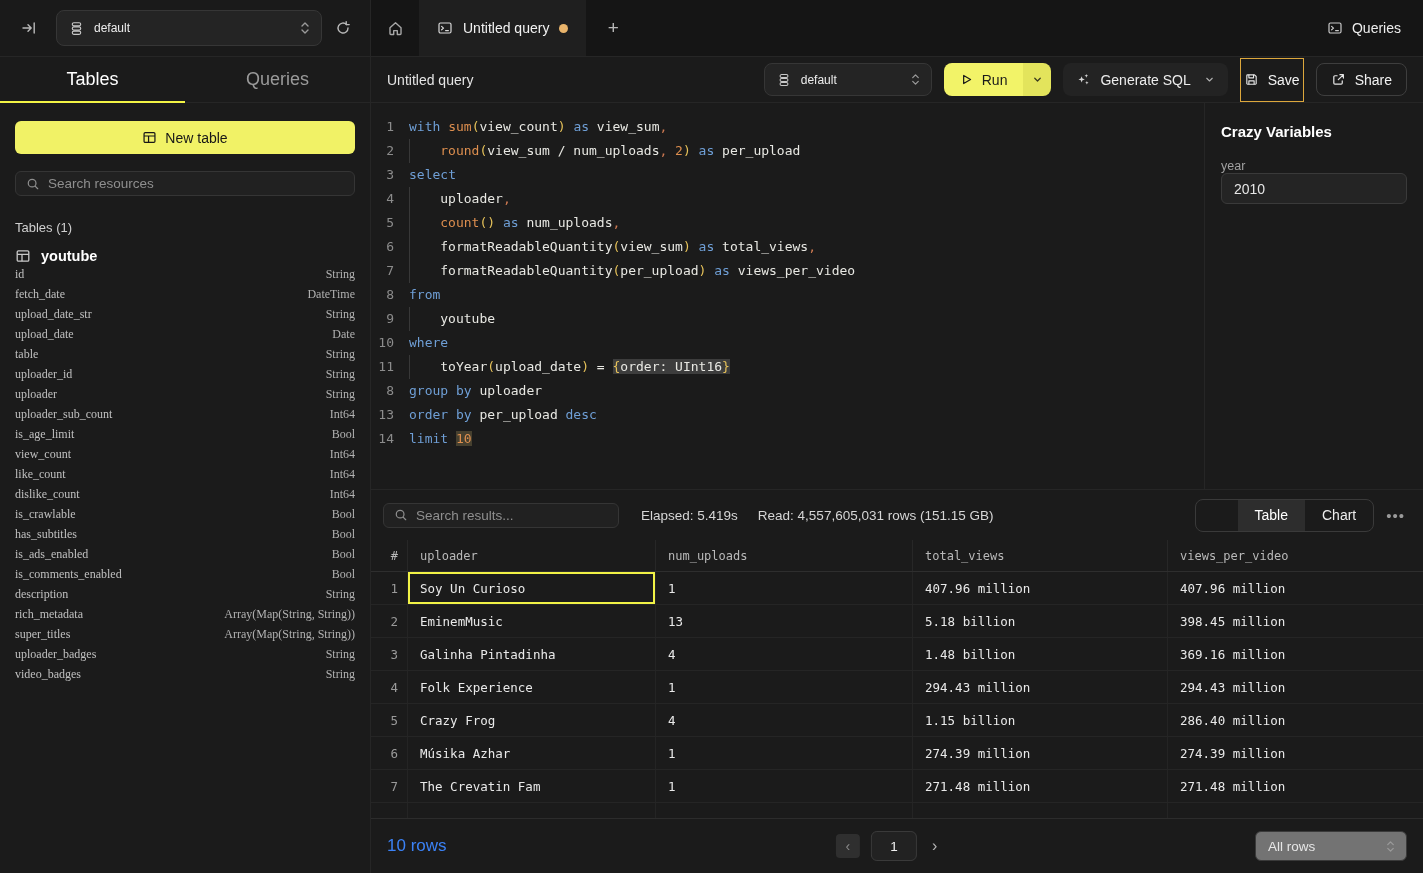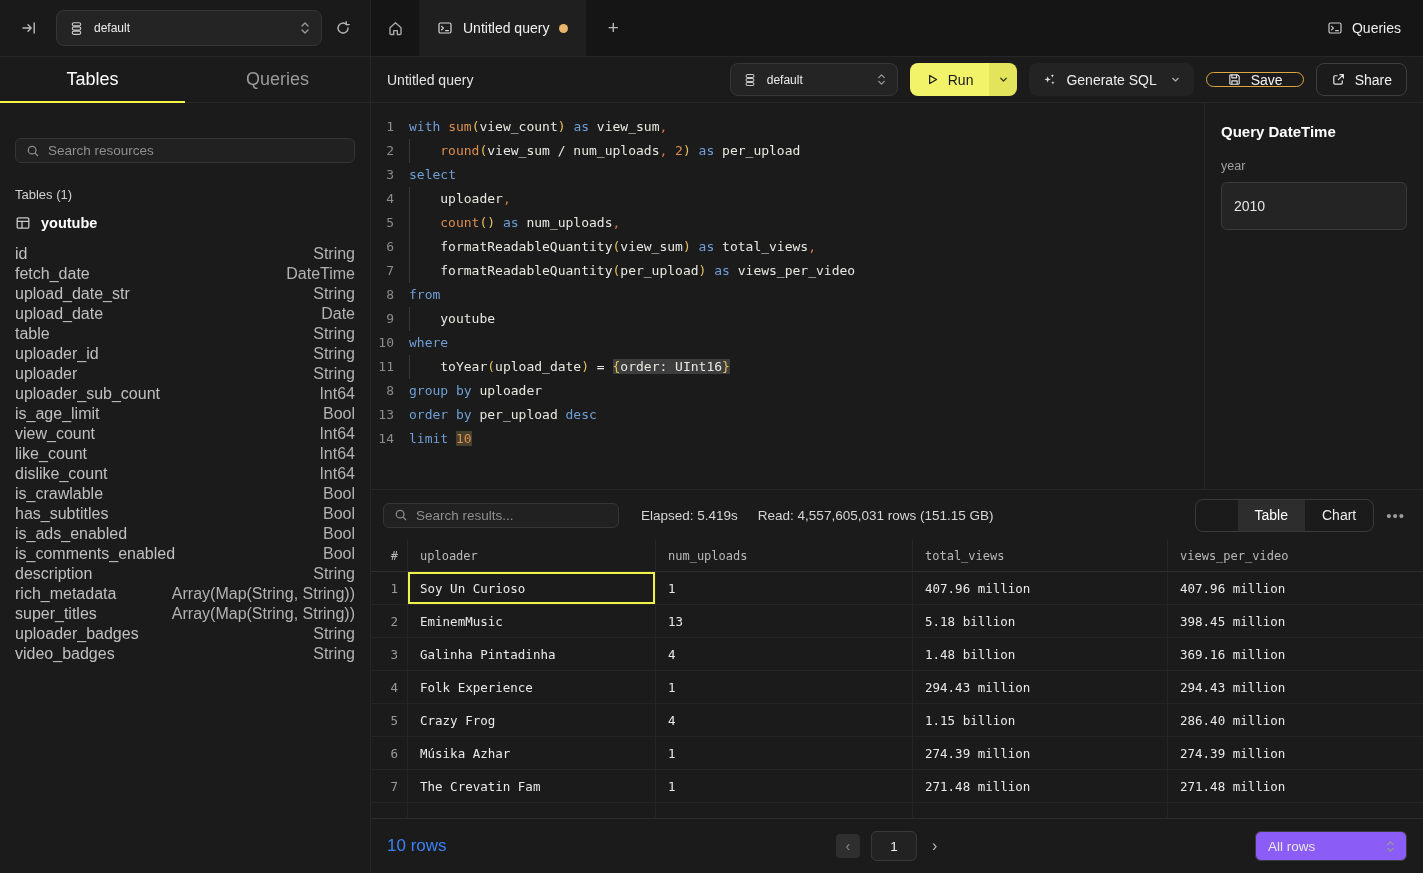--- a/index.html
+++ b/index.html
@@ -44,44 +44,44 @@
     border-radius:6px; font-size:14px; font-weight:500; display:flex; align-items:center;
     justify-content:center; gap:8px; cursor:pointer; font-family:inherit; }
   .search-box { margin-top:17px; height:25px; border:1px solid #353535; background:#212121;
     border-radius:6px; display:flex; align-items:center; padding:0 10px; gap:8px; color:#8f8f8f; }
   .search-box input { background:none; border:none; outline:none; color:#d9d9d9; font-size:13.5px;
     width:100%; font-family:inherit; }
   .search-box input::placeholder { color:#8f8f8f; }
   .section-label { margin-top:24px; font-size:13px; font-weight:500; color:#cfcfcf; }
   .table-item { margin-top:13px; display:flex; align-items:center; gap:10px; font-size:14.5px;
     font-weight:600; color:#ffffff; cursor:pointer; }
-  .schema-list { margin-top:13px; font-family:Liberation Sans, sans-serif; font-size:16px; }
+  .schema-list { margin-top:0; font-family:Liberation Serif, serif; font-size:12px; }
   .schema-row { height:20px; display:flex; align-items:center; justify-content:space-between; }
   .schema-row .c-name { color:#c0c0c0; }
   .schema-row .c-type { color:#b2b2b2; }
 
   
   .main { flex:1; display:flex; flex-direction:column; min-width:0; }
   .toolbar { height:46px; flex:none; display:flex; align-items:center; padding:0 16px;
     border-bottom:1px solid #262626; gap:12px; }
   .q-title { font-size:14px; color:#e4e4e4; }
   .toolbar-right { margin-left:auto; display:flex; align-items:center; gap:12px; }
   .db-select.small { width:168px; height:33px; margin-left:0; flex:none; }
   .run-split { display:flex; height:33px; border-radius:8px; overflow:hidden; cursor:pointer; }
   .run-main { display:flex; align-items:center; gap:9px; padding:0 16px; background:#f2f368;
     color:#1a1a1a; font-size:14px; font-weight:500; border:none; cursor:pointer; font-family:inherit; }
   .run-caret { width:28px; background:#e3e45c; border:none; display:flex; align-items:center;
     justify-content:center; color:#3a3a1e; cursor:pointer; }
   .dark-btn { height:33px; display:flex; align-items:center; gap:9px; padding:0 13px;
     background:#232323; color:#ededed; font-size:14px; border:none; border-radius:8px;
     cursor:pointer; font-family:inherit; }
   .gen-chev { color:#b0b0b0; margin-left:4px; display:flex; }
-  .save-btn { height:15px; display:flex; align-items:center; gap:9px; padding:0 20px;
+  .save-btn { height:44px; display:flex; align-items:center; gap:9px; padding:0 3px;
     background:transparent; color:#f2f2f2; font-size:14px; border:1.5px solid #dca73c;
-    border-radius:10px; cursor:pointer; font-family:inherit; }
+    border-radius:0; cursor:pointer; font-family:inherit; }
   .share-btn { height:33px; display:flex; align-items:center; gap:9px; padding:0 14px;
     background:transparent; color:#f2f2f2; font-size:14px; border:1px solid #3e3e3e;
     border-radius:8px; cursor:pointer; font-family:inherit; }
 
   
   .editor-row { height:386px; flex:none; display:flex; min-width:0; }
   .editor { flex:1; padding-top:12px; overflow:hidden; cursor:text;
     font-family:"DejaVu Sans Mono", monospace; font-size:13px; }
   .code-line { display:flex; height:24px; line-height:24px; white-space:pre; }
   .ln { width:38px; flex:none; text-align:right; padding-right:15px; color:#8c8c8c; }
@@ -90,21 +90,21 @@
   .tok-id { color:#e8e8e3; } .tok-pu { color:#cf7a52; } .tok-nu { color:#de8f4f; }
   .tok-pm  { background:#3d3d3d; color:#e8e8e3; }
   .tok-pmb { background:#3d3d3d; color:#e6c25a; }
   .tok-nuh { background:#46402f; color:#de8f4f; }
   .tok-ig { display:inline-block; width:4ch; height:24px; border-left:1px solid #383838;
     vertical-align:top; }
 
   .vars-panel { width:219px; flex:none; border-left:1px solid #262626; padding:20px 16px 0 16px; }
   .vars-title { font-size:15px; font-weight:600; color:#ffffff; }
   .var-label { margin-top:19px; font-size:12.5px; color:#a0a0a0; }
-  .var-input { margin-top:9px; width:100%; height:48px; background:#242424; border:1px solid #3a3a3a;
+  .var-input { width:100%; height:31px; background:#242424; border:1px solid #3a3a3a;
     border-radius:6px; color:#e6e6e6; font-size:14px; padding:0 12px; outline:none; font-family:inherit; }
 
   
   .results { flex:1; display:flex; flex-direction:column; border-top:1px solid #262626; min-height:0; }
   .results-toolbar { height:50px; flex:none; display:flex; align-items:center; padding:0 12px; }
   .results-search { width:236px; flex:none; margin-top:0; }
   .stat { margin-left:22px; font-size:13.5px; color:#d6d6d6; }
   .stat + .stat { margin-left:20px; }
   .results-right { margin-left:auto; display:flex; align-items:center; }
   .toggle-group { display:flex; border:1px solid #3a3a3a; border-radius:8px; overflow:hidden; }
@@ -133,21 +133,21 @@
   .results-footer { height:55px; flex:none; border-top:1px solid #2c2c2c; display:flex;
     align-items:center; padding:0 16px; position:relative; }
   .row-count { font-size:17px; color:#3b82f6; }
   .pager { position:absolute; left:50%; top:50%; transform:translate(-58%,-50%); display:flex;
     align-items:center; gap:11px; }
   .pg-prev { width:24px; height:24px; background:#2f2f2f; border:none; border-radius:4px;
     color:#8a8a8a; font-size:14px; display:flex; align-items:center; justify-content:center; cursor:default; }
   .pg-num { width:46px; height:30px; background:#222222; border:1px solid #3a3a3a; border-radius:6px;
     display:flex; align-items:center; justify-content:center; font-size:13.5px; color:#f0f0f0; cursor:text; }
   .pg-next { background:none; border:none; color:#b5b5b5; font-size:16px; padding:0 4px; cursor:pointer; }
-  .page-size { margin-left:auto; width:152px; height:30px; background:#8b5cf6; border:1px solid #3a3a3a;
+  .page-size { margin-left:auto; width:152px; height:30px; background:#737373; border:1px solid #3a3a3a;
     border-radius:6px; display:flex; align-items:center; padding:0 10px 0 12px; font-size:13.5px;
     color:#e6e6e6; cursor:pointer; }
   .page-size .lbl { flex:1; }
   svg { display:block; }
 </style>
 </head>
 <body>
 
 <div class="app">
 
@@ -221,20 +221,29 @@
   </div>
 
   <div class="body-row">
 
     <aside class="sidebar">
       <div class="sidebar-tabs">
         <button class="s-tab active">Tables</button>
         <button class="s-tab">Queries</button>
       </div>
       <div class="sidebar-content">
+        <button class="new-table-btn">
+          <span>
+            <svg width="15" height="15" viewBox="0 0 16 16" fill="none" stroke="currentColor" stroke-width="1.3">
+                <rect x="2.2" y="2.8" width="11.6" height="10.4" rx="1.2"></rect>
+                <path d="M2.2 6.4h11.6M7 6.4v6.8"></path>
+              </svg>
+          </span>
+          <span>New table</span>
+        </button>
         <div class="search-box">
           <span>
             <svg width="14" height="14" viewBox="0 0 16 16" fill="none" stroke="currentColor" stroke-width="1.4" stroke-linecap="round">
                 <circle cx="7" cy="7" r="4.4"></circle>
                 <path d="m10.4 10.4 3 3"></path>
               </svg>
           </span>
           <input placeholder="Search resources" style="">
         </div>
         <div class="section-label">Tables (1)</div>
@@ -420,21 +429,21 @@
             <div class="code-line"><span class="ln">7</span><span class="code-text"><span class="tok-ig"></span><span class="tok-id">formatReadableQuantity</span><span class="tok-pa">(</span><span class="tok-id">per_upload</span><span class="tok-pa">)</span><span class="tok-id"> </span><span class="tok-kw">as</span><span class="tok-id"> views_per_video</span></span></div>
             <div class="code-line"><span class="ln">8</span><span class="code-text"><span class="tok-kw">from</span></span></div>
             <div class="code-line"><span class="ln">9</span><span class="code-text"><span class="tok-ig"></span><span class="tok-id">youtube</span></span></div>
             <div class="code-line"><span class="ln">10</span><span class="code-text"><span class="tok-kw">where</span></span></div>
             <div class="code-line"><span class="ln">11</span><span class="code-text"><span class="tok-ig"></span><span class="tok-id">toYear</span><span class="tok-pa">(</span><span class="tok-id">upload_date</span><span class="tok-pa">)</span><span class="tok-id"> = </span><span class="tok-pmb">{</span><span class="tok-pm">order: UInt16</span><span class="tok-pmb">}</span></span></div>
             <div class="code-line"><span class="ln">8</span><span class="code-text"><span class="tok-kw">group by</span><span class="tok-id"> uploader</span></span></div>
             <div class="code-line"><span class="ln">13</span><span class="code-text"><span class="tok-kw">order by</span><span class="tok-id"> per_upload</span><span class="tok-kw"> desc</span></span></div>
             <div class="code-line"><span class="ln">14</span><span class="code-text"><span class="tok-kw">limit </span><span class="tok-nuh">10</span></span></div>
           </div>
         <div class="vars-panel">
-          <div class="vars-title">Query DateTime</div>
+          <div class="vars-title">Crazy Variables</div>
           <div class="var-label">year</div>
           <input class="var-input" value="2010" style="">
         </div>
       </div>
 
       <div class="results">
         <div class="results-toolbar">
           <div class="search-box results-search">
             <span>
               <svg width="14" height="14" viewBox="0 0 16 16" fill="none" stroke="currentColor" stroke-width="1.4" stroke-linecap="round">

